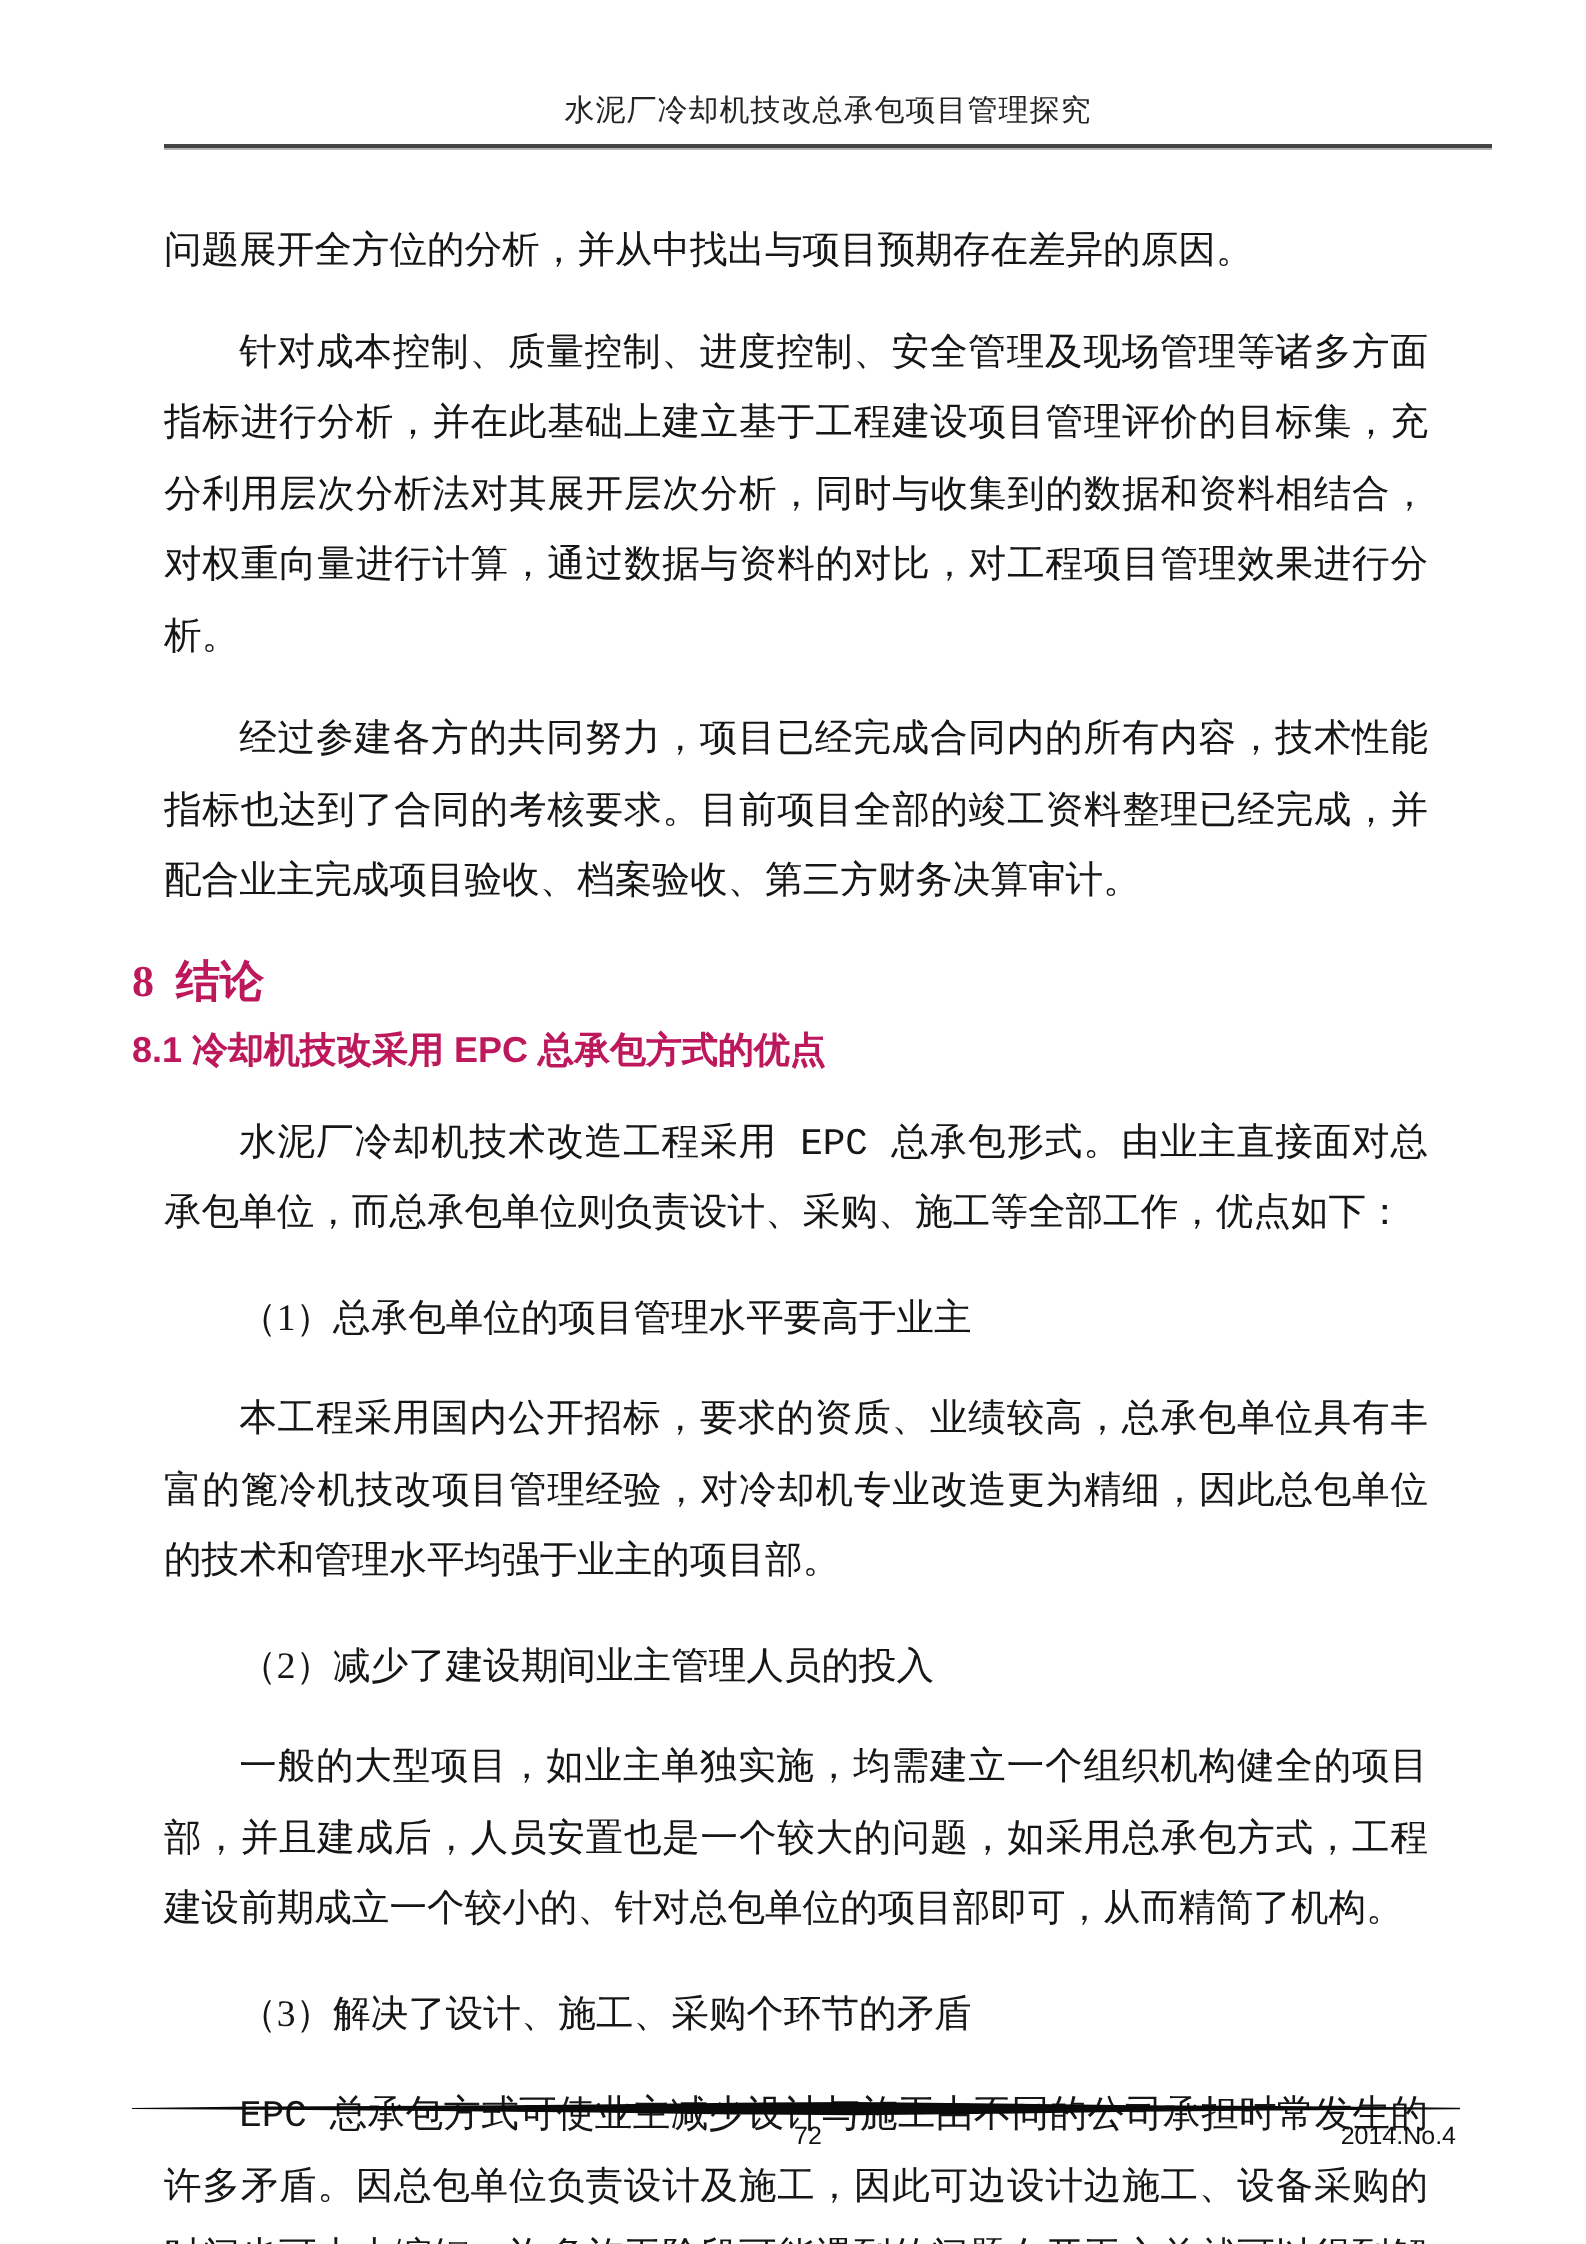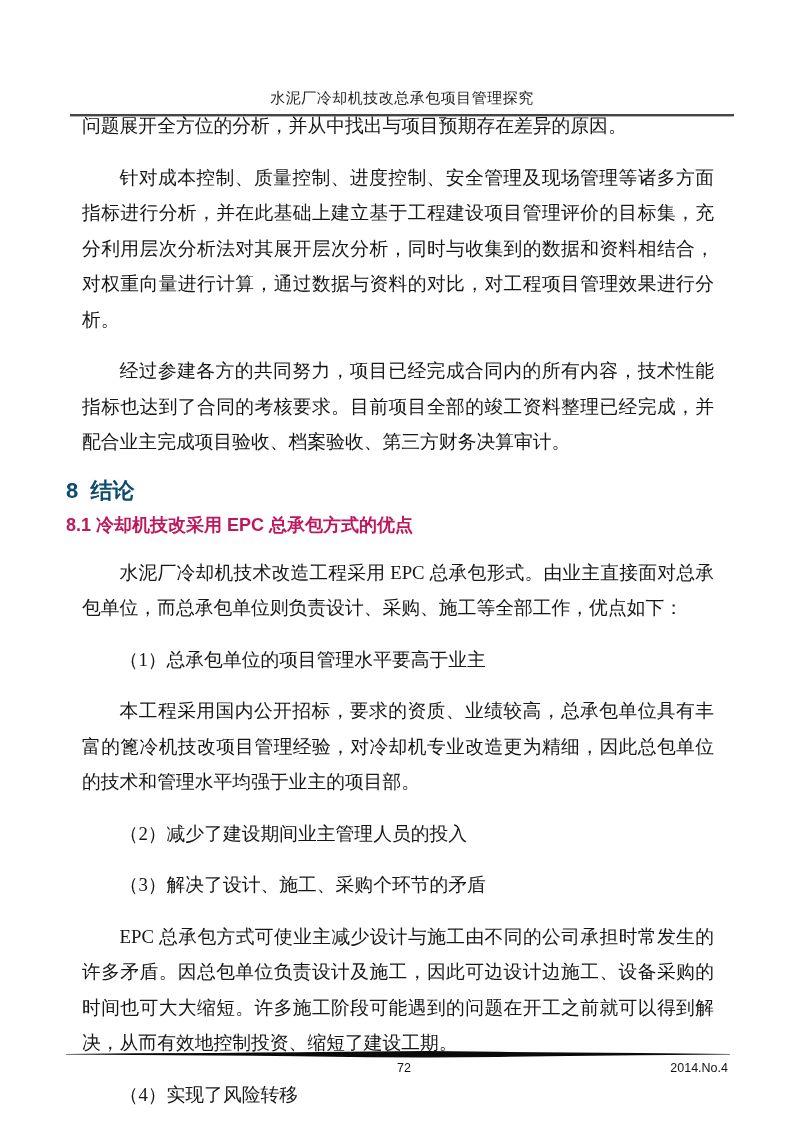--- a/index.html
+++ b/index.html
@@ -14,23 +14,23 @@
     margin: 0 auto;
     background: #ffffff;
     overflow: hidden;
     color: #1b1b1b;
     box-sizing: border-box;
   }
   
   .page-header {
     position: absolute;
     top: 0;
-    left: 70px;
+    left: 82px;
     width: 664px;
-    padding-top: 88px;
+    padding-top: 46px;
     box-sizing: border-box;
   }
   .header-title {
     text-align: center;
     font-family: "Liberation Serif", "DejaVu Serif", serif;
     font-size: 15px;
     line-height: 20px;
     color: #242424;
     letter-spacing: 0.5px;
   }
@@ -50,31 +50,31 @@
     font-size: 18.8px;
     line-height: 35.5px;
     text-align: justify;
     color: #161616;
   }
   .doc-body p {
     margin: 16px;
     padding: 0;
   }
   .continuation { text-indent: 0; }
-  .paragraph    { text-indent: 2em; }
+  .paragraph    { text-indent: 2em; font-family: Liberation Mono, monospace; }
   .item         { text-indent: 2em; }
   .heading1 {
-    font-family: Liberation Sans, sans-serif;
+    font-family: Liberation Serif, serif;
     font-weight: bold;
     font-size: 22px;
     line-height: 30px;
     margin: 7px 0 6px 0 !important;
     text-indent: 0;
     white-space: pre-wrap;
-    color: #0c4a6e;
+    color: #be185d;
   }
   .heading2 {
     font-family: "Liberation Sans", "DejaVu Sans", sans-serif;
     font-weight: bold;
     font-size: 18px;
     line-height: 27px;
     margin: 2px 0 5px 0 !important;
     text-indent: 0;
     white-space: pre-wrap;
     color: #be185d;
@@ -124,20 +124,21 @@
   <main class="doc-body" id="doc-body">
       <p class="continuation">问题展开全方位的分析，并从中找出与项目预期存在差异的原因。</p>
       <p class="paragraph">针对成本控制、质量控制、进度控制、安全管理及现场管理等诸多方面指标进行分析，并在此基础上建立基于工程建设项目管理评价的目标集，充分利用层次分析法对其展开层次分析，同时与收集到的数据和资料相结合，对权重向量进行计算，通过数据与资料的对比，对工程项目管理效果进行分析。</p>
       <p class="paragraph">经过参建各方的共同努力，项目已经完成合同内的所有内容，技术性能指标也达到了合同的考核要求。目前项目全部的竣工资料整理已经完成，并配合业主完成项目验收、档案验收、第三方财务决算审计。</p>
       <p class="heading1">8  结论</p>
       <p class="heading2">8.1 冷却机技改采用 EPC 总承包方式的优点</p>
       <p class="paragraph">水泥厂冷却机技术改造工程采用 EPC 总承包形式。由业主直接面对总承包单位，而总承包单位则负责设计、采购、施工等全部工作，优点如下：</p>
       <p class="item">（1）总承包单位的项目管理水平要高于业主</p>
       <p class="paragraph">本工程采用国内公开招标，要求的资质、业绩较高，总承包单位具有丰富的篦冷机技改项目管理经验，对冷却机专业改造更为精细，因此总包单位的技术和管理水平均强于业主的项目部。</p>
       <p class="item">（2）减少了建设期间业主管理人员的投入</p>
+      <p class="paragraph">一般的大型项目，如业主单独实施，均需建立一个组织机构健全的项目部，并且建成后，人员安置也是一个较大的问题，如采用总承包方式，工程建设前期成立一个较小的、针对总包单位的项目部即可，从而精简了机构。</p>
       <p class="item">（3）解决了设计、施工、采购个环节的矛盾</p>
       <p class="paragraph">EPC 总承包方式可使业主减少设计与施工由不同的公司承担时常发生的许多矛盾。因总包单位负责设计及施工，因此可边设计边施工、设备采购的时间也可大大缩短。许多施工阶段可能遇到的问题在开工之前就可以得到解决，从而有效地控制投资、缩短了建设工期。</p>
       <p class="item">（4）实现了风险转移</p>
     </main>
 
   <footer class="page-footer">
     <svg class="footer-line-svg" viewBox="0 0 661 9" preserveAspectRatio="none" aria-hidden="true">
       <polygon fill="#0a0a0a" points="0,4.0 70,3.2 150,2.9 230,2.3 300,1.4 360,1.0 430,1.8 500,2.6 570,3.0 661,3.9
                 661,4.6 570,5.2 500,5.9 430,6.9 360,7.6 300,7.2 230,6.2 150,5.5 70,4.9 0,4.5"></polygon>
     </svg>

